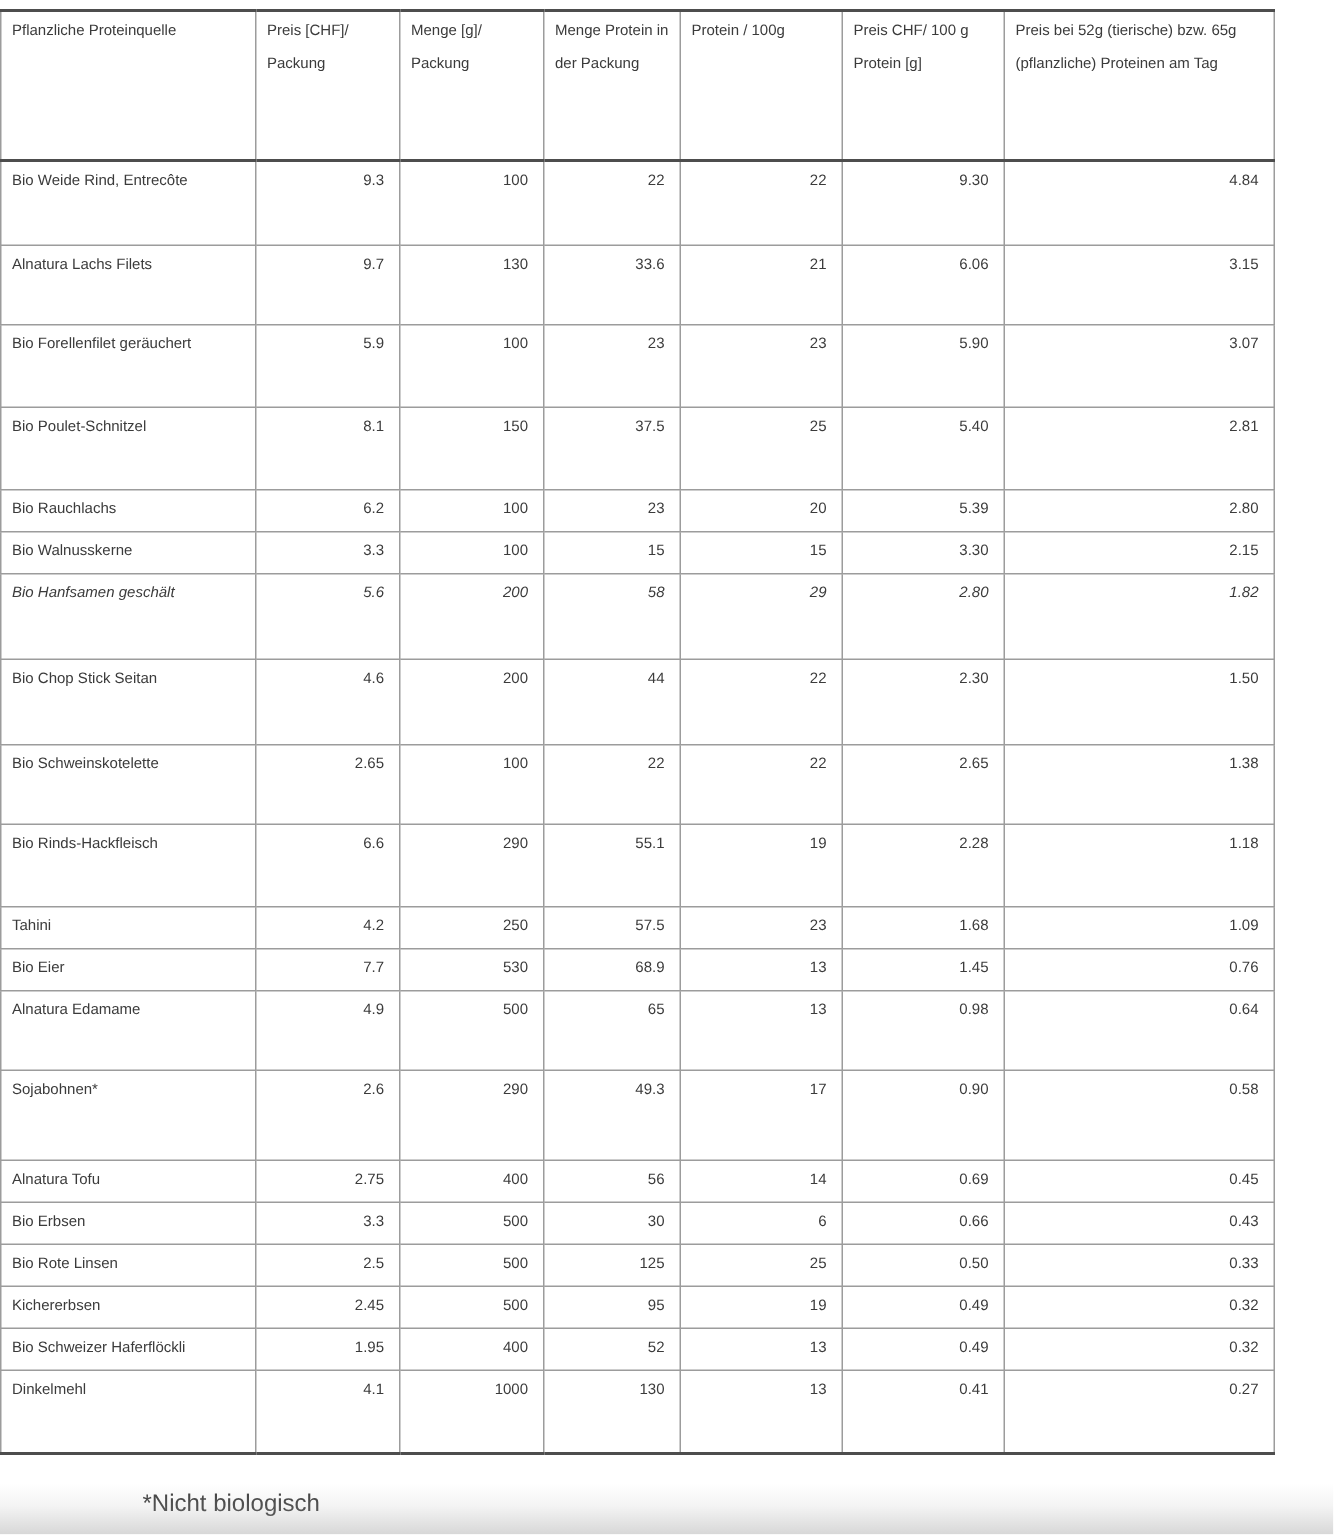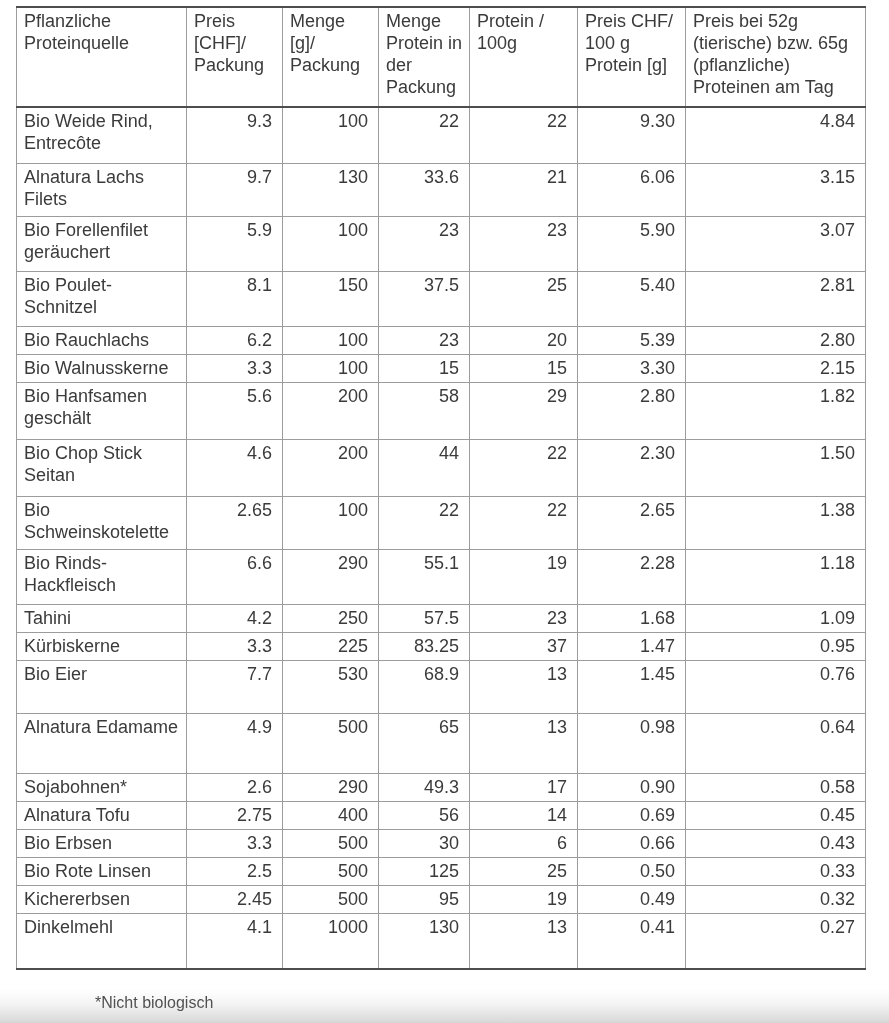--- a/index.html
+++ b/index.html
@@ -17,26 +17,26 @@
   }
   .page-bottom-shade {
     position: absolute;
     left: 0; right: 0; bottom: 0;
     height: 34px;
     background: linear-gradient(to bottom, rgba(200,200,200,0) 0%, rgba(190,190,190,0.18) 45%, rgba(160,160,160,0.42) 100%);
     pointer-events: none;
   }
   table.protein-table {
     position: absolute;
-    left: 16px;
+    left: 0;
     top: 6px;
     width: 849px;
     border-collapse: collapse;
     table-layout: fixed;
-    font-size: 18px;
+    font-size: 10px;
     line-height: 22px;
     color: #3b3b3b;
   }
   table.protein-table th,
   table.protein-table td {
     border: 1px solid #9c9c9c;
     vertical-align: top;
     overflow: hidden;
   }
   table.protein-table thead th {
@@ -57,21 +57,21 @@
   table.protein-table tbody tr:last-child td {
     border-bottom: 2px solid #4d4d4d;
   }
   
   tbody tr:nth-child(1)  { height: 56px; }
   tbody tr:nth-child(2)  { height: 53px; }
   tbody tr:nth-child(3)  { height: 55px; }
   tbody tr:nth-child(4)  { height: 55px; }
   tbody tr:nth-child(5)  { height: 28px; }
   tbody tr:nth-child(6)  { height: 28px; }
-  tbody tr:nth-child(7)  { height: 57px; }
+  tbody tr:nth-child(7)  { height: 57px; font-style: italic; }
   tbody tr:nth-child(8)  { height: 57px; }
   tbody tr:nth-child(9)  { height: 53px; }
   tbody tr:nth-child(10) { height: 55px; }
   tbody tr:nth-child(11) { height: 27px; }
   tbody tr:nth-child(12) { height: 28px; }
   tbody tr:nth-child(13) { height: 53px; }
   tbody tr:nth-child(14) { height: 60px; }
   tbody tr:nth-child(15) { height: 28px; padding-left: 13px; }
   tbody tr:nth-child(16) { height: 28px; }
   tbody tr:nth-child(17) { height: 28px; padding-left: 20px; }
@@ -209,29 +209,20 @@
         <tr>
           <td class="name">Tahini</td>
           <td class="num">4.2</td>
           <td class="num">250</td>
           <td class="num">57.5</td>
           <td class="num">23</td>
           <td class="num">1.68</td>
           <td class="num">1.09</td>
         </tr>
         <tr>
-          <td class="name">Kürbiskerne</td>
-          <td class="num">3.3</td>
-          <td class="num">225</td>
-          <td class="num">83.25</td>
-          <td class="num">37</td>
-          <td class="num">1.47</td>
-          <td class="num">0.95</td>
-        </tr>
-        <tr>
           <td class="name">Bio Eier</td>
           <td class="num">7.7</td>
           <td class="num">530</td>
           <td class="num">68.9</td>
           <td class="num">13</td>
           <td class="num">1.45</td>
           <td class="num">0.76</td>
         </tr>
         <tr>
           <td class="name">Alnatura Edamame</td>
@@ -281,20 +272,29 @@
         <tr>
           <td class="name">Kichererbsen</td>
           <td class="num">2.45</td>
           <td class="num">500</td>
           <td class="num">95</td>
           <td class="num">19</td>
           <td class="num">0.49</td>
           <td class="num">0.32</td>
         </tr>
         <tr>
+          <td class="name">Bio Schweizer Haferflöckli</td>
+          <td class="num">1.95</td>
+          <td class="num">400</td>
+          <td class="num">52</td>
+          <td class="num">13</td>
+          <td class="num">0.49</td>
+          <td class="num">0.32</td>
+        </tr>
+        <tr>
           <td class="name">Dinkelmehl</td>
           <td class="num">4.1</td>
           <td class="num">1000</td>
           <td class="num">130</td>
           <td class="num">13</td>
           <td class="num">0.41</td>
           <td class="num">0.27</td>
         </tr>
       </tbody>
   </table>

